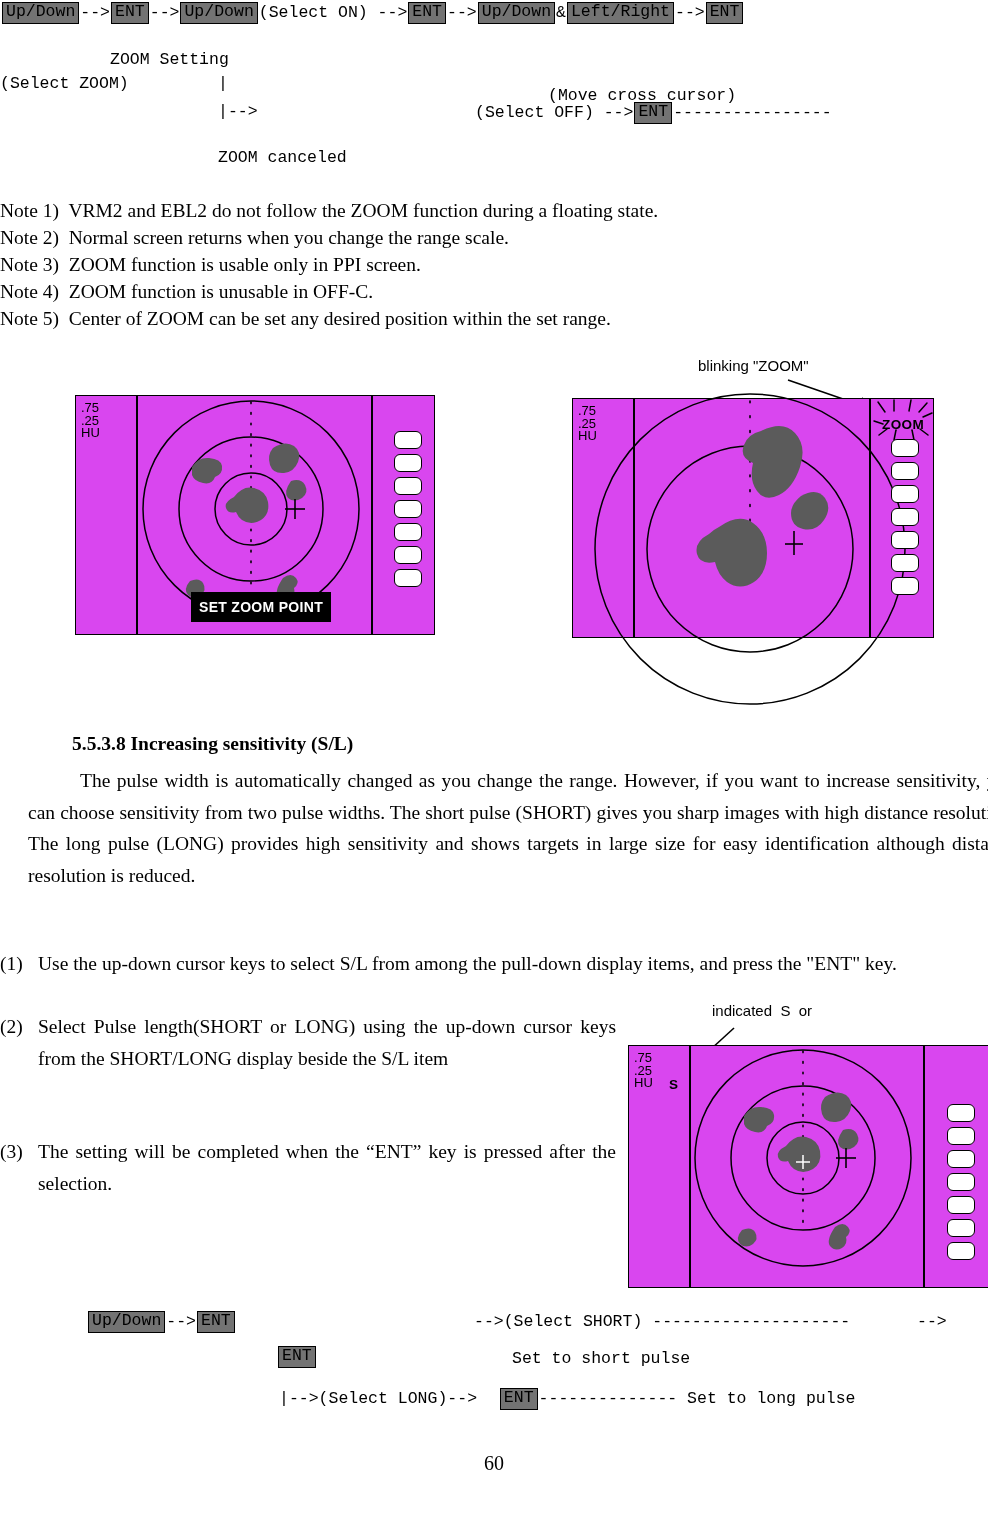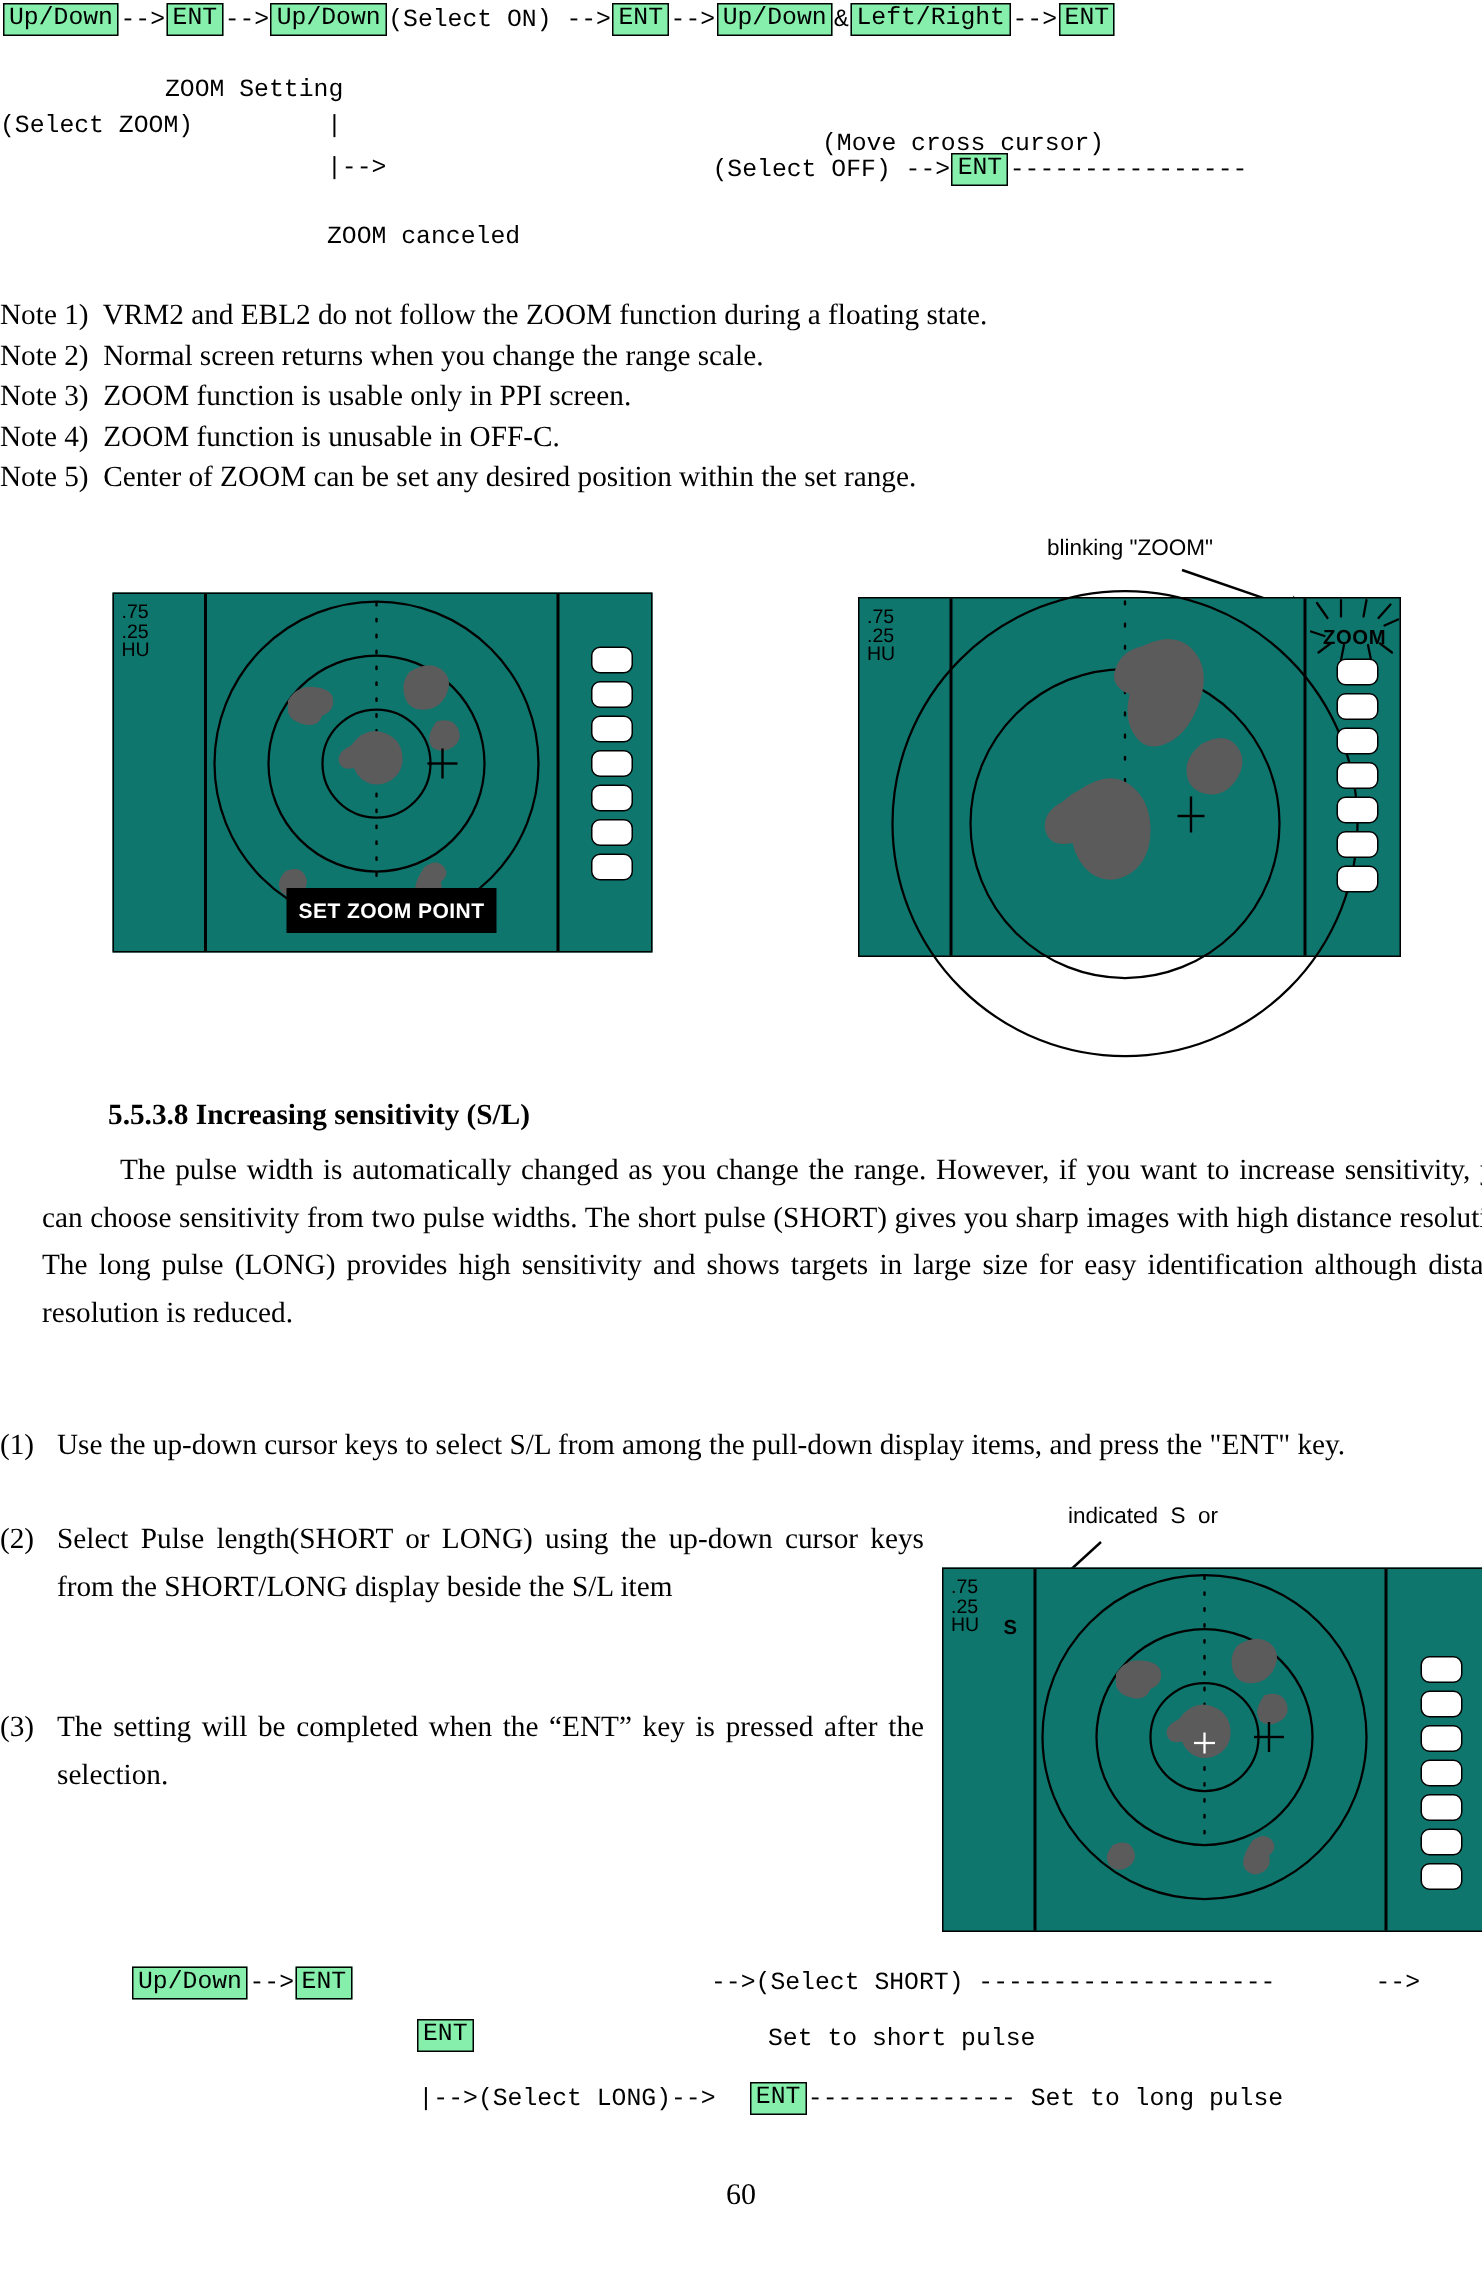--- a/index.html
+++ b/index.html
@@ -28,21 +28,21 @@
     letter-spacing: 0px;
   }
   .keybox {
     display: inline-block;
     border: 1.6px solid #000;
     padding: 1px 3px 2px 3px;
     line-height: 1;
     font-family: "Liberation Mono", "DejaVu Sans Mono", monospace;
     font-size: 16.5px;
     vertical-align: middle;
-    background: #86efac;
+    background: #737373;
   }
   .flowrow {
     position: absolute;
     white-space: nowrap;
     font-family: "Liberation Mono", "DejaVu Sans Mono", monospace;
     font-size: 16.5px;
     line-height: 1;
   }
   .flowrow .sep {
     display: inline-block;
@@ -86,21 +86,21 @@
   }
   .listitem .bd {
     display: block;
     margin-left: 38px;
   }
 
   
   .radar {
     position: absolute;
     border: 1.7px solid #000;
-    background: #0f766e;
+    background: #d946ef;
     box-sizing: border-box;
   }
   .radar .divider-left,
   .radar .divider-right {
     position: absolute;
     top: 0; bottom: 0;
     width: 1.7px;
     background: #000;
   }
   .radar .corner-label {

